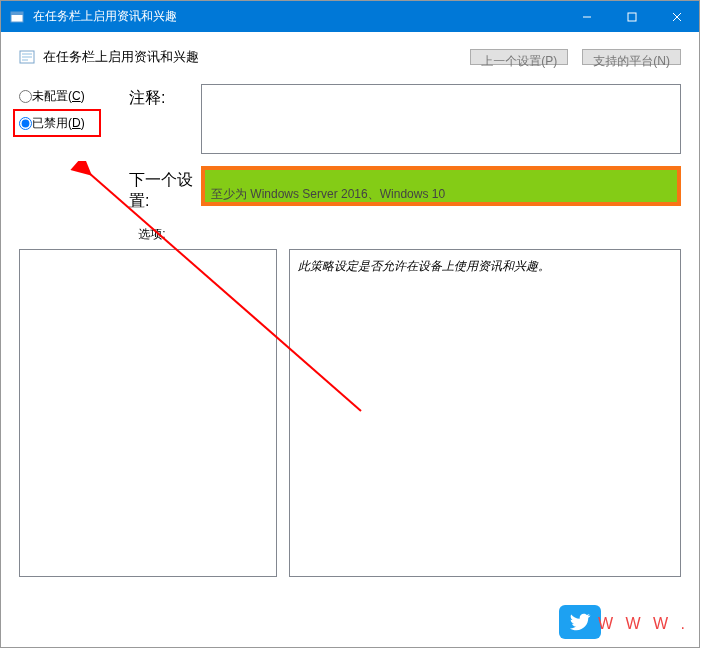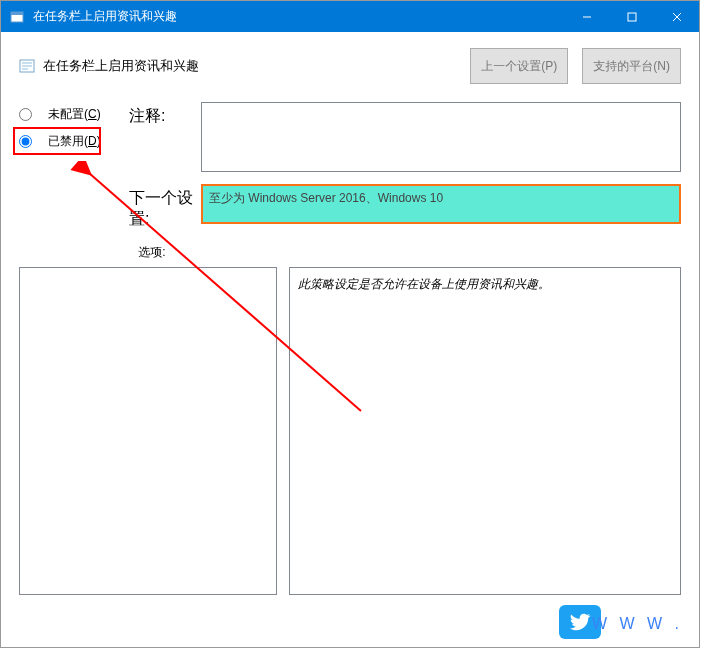--- a/index.html
+++ b/index.html
@@ -7,40 +7,40 @@
 .window { width: 700px; height: 648px; border: 1px solid #999; background: #fff; position: relative; }
 .titlebar { height: 31px; background: #0078d7; color: #fff; display: flex; align-items: center; font-size: 12px; }
 .titlebar .icon { width: 16px; height: 16px; margin: 0 8px; display: inline-flex; align-items: center; justify-content: center; }
 .titlebar .title { flex: 1; }
 .titlebar .controls { display: flex; }
 .titlebar .ctrl { width: 45px; height: 31px; display: flex; align-items: center; justify-content: center; }
 .body { padding: 16px 18px; }
 .header-row { display: flex; align-items: center; gap: 8px; margin-bottom: 18px; }
 .header-row .hicon { width: 16px; height: 16px; display: inline-flex; }
 .header-row .htitle { font-size: 13px; flex: 1; }
-.header-row .nav-btn { font-size: 12px; padding: 3px 10px; border: 1px solid #adadad; background: #e1e1e1; color: #777; margin-left: 6px; height: 36px; line-height: 16px; }
+.header-row .nav-btn { font-size: 12px; padding: 3px 10px; border: 1px solid #adadad; background: #e1e1e1; color: #777; margin-left: 6px; height: 16px; line-height: 16px; }
 .content-row { display: flex; margin-bottom: 8px; }
 .radio-col { width: 110px; font-size: 12px; padding-top: 4px; }
-.radio-item { display: flex; align-items: center; gap: 16px; margin-bottom: 10px; position: relative; }
+.radio-item { display: flex; align-items: center; gap: 0; margin-bottom: 10px; position: relative; }
 .radio-item input { margin: 0; }
 .radio-item label { user-select: none; }
 .highlight { border: 2px solid #f00; position: absolute; left: -6px; top: -6px; width: 88px; height: 28px; pointer-events: none; }
 .label-col { width: 72px; font-size: 16px; padding-top: 4px; }
 .field { flex: 1; }
 .comment-box { width: 100%; height: 70px; border: 1px solid #828790; font-size: 12px; padding: 4px; resize: none; }
-.platform-box { width: 100%; height: 40px; border: 2px solid #f97316; font-size: 12px; padding: 4px 6px; background: #5eead4; color: #444; display: flex; align-items: flex-start; }
+.platform-box { width: 100%; height: 40px; border: 4px solid #f97316; font-size: 12px; padding: 16px 6px; background: #84cc16; color: #444; display: flex; align-items: flex-start; }
 .section-labels { display: flex; margin-top: 14px; font-size: 12px; text-align: center; }
 .section-labels .left { width: 266px; }
 .section-labels .right { flex: 1; }
 .panels { display: flex; gap: 12px; margin-top: 6px; font-style: italic; }
 .panel { border: 1px solid #828790; height: 328px; font-size: 12px; padding: 8px; }
 .panel.left { width: 258px; }
 .panel.right { flex: 1; }
 .logo-overlay { position: absolute; right: 98px; bottom: 8px; width: 42px; height: 34px; background: #1da1f2; border-radius: 6px; display: flex; align-items: center; justify-content: center; }
-.watermark { position: absolute; right: 16px; bottom: 14px; font-size: 16px; color: #3b82f6; letter-spacing: 4px; }
+.watermark { position: absolute; right: 10px; bottom: 14px; font-size: 16px; color: #ef4444; letter-spacing: 4px; }
 .arrow-svg { position: absolute; left: 60px; top: 160px; pointer-events: none; }
 u { text-decoration: underline; }
 </style>
 </head>
 <body>
 
 <div class="window">
 
   <div class="titlebar">
     <span class="icon">

